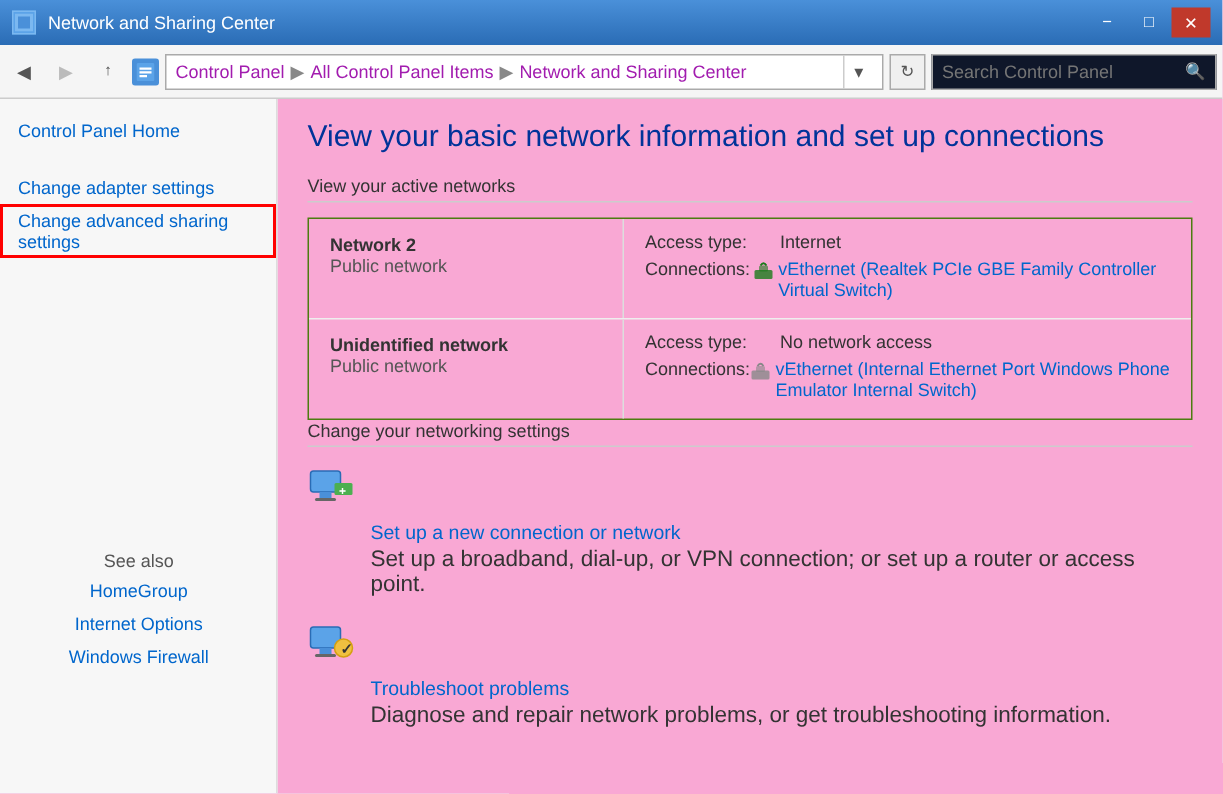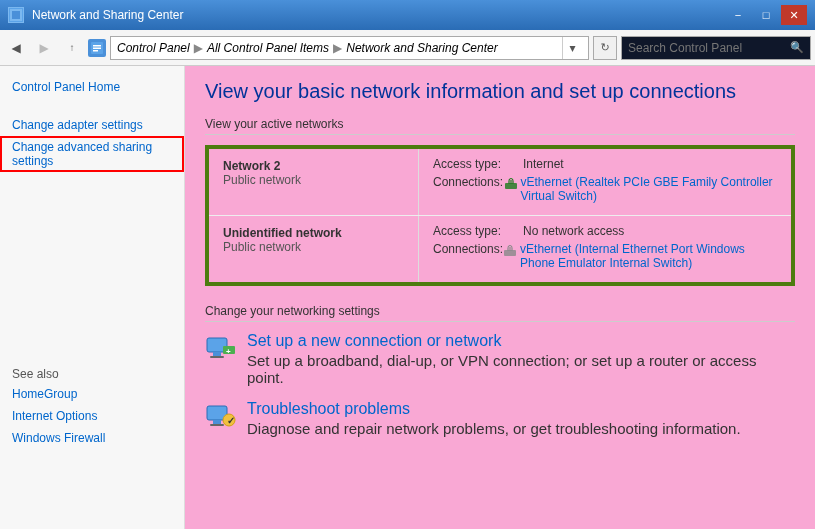--- a/index.html
+++ b/index.html
@@ -67,21 +67,21 @@
       flex: 1;
       background: white;
       border: 1px solid #aaa;
       height: 24px;
       display: flex;
       align-items: center;
       padding: 0 6px;
       font-size: 12px;
       gap: 2px;
     }
-    .path-seg { color: #000000; font-style: italic; }
+    .path-seg { color: #a21caf; }
     .path-arrow { color: #888; margin: 0 2px; }
     .path-dropdown {
       width: 20px; height: 22px;
       border-left: 1px solid #ccc;
       display: flex; align-items: center; justify-content: center;
       cursor: pointer;
       color: #555;
     }
     .refresh-btn {
       width: 24px; height: 24px;
@@ -161,23 +161,22 @@
 
     
     .section-header {
       font-size: 12px;
       color: #333;
       border-bottom: 1px solid #ccc;
       padding-bottom: 3px;
       margin-bottom: 10px;
     }
     .networks-table {
-      border: 4px solid #4d7c0f;
+      border: 1px solid #4d7c0f;
       width: 100%;
-      margin-bottom: 18px;
     }
     .network-row {
       display: flex;
       border-bottom: 1px solid #eee;
     }
     .network-row:last-child { border-bottom: none; }
     .network-info {
       width: 210px;
       padding: 10px 14px;
       border-right: 1px solid #ddd;
@@ -226,23 +225,24 @@
     }
     .setting-icon {
       width: 32px; height: 32px;
       flex-shrink: 0;
       display: flex; align-items: center; justify-content: center;
     }
     .setting-text { flex: 1; }
     .setting-link {
       color: #0066cc;
       cursor: pointer;
-      font-size: 16px;
+      font-size: 13px;
       display: block;
       margin-bottom: 2px;
+      margin-top: 39px;
     }
     .setting-desc {
       font-size: 15px;
       color: #333;
     }
   </style>
 </head>
 <body>
 
 <div class="title-bar">
@@ -293,21 +293,21 @@
 </div>
 
 <div class="main-container">
 
   <div class="sidebar">
     <a class="sidebar-link">Control Panel Home</a>
     <div class="sidebar-divider"></div>
     <a class="sidebar-link">Change adapter settings</a>
     <a class="sidebar-link highlighted">Change advanced sharing settings</a>
 
-    <div style="flex:1; margin-top: auto; position:absolute; bottom: 80px; left:0; width:185px;">
+    <div style="flex:1; margin-top: auto; position:absolute; bottom: 80px; left:0; width:185px;text-align:center;">
       <div class="see-also-label">See also</div>
       <a class="sidebar-link">HomeGroup</a>
       <a class="sidebar-link">Internet Options</a>
       <a class="sidebar-link">Windows Firewall</a>
     </div>
   </div>
 
   <div class="content">
     <h1 class="content-title">View your basic network information and set up connections</h1>
 

